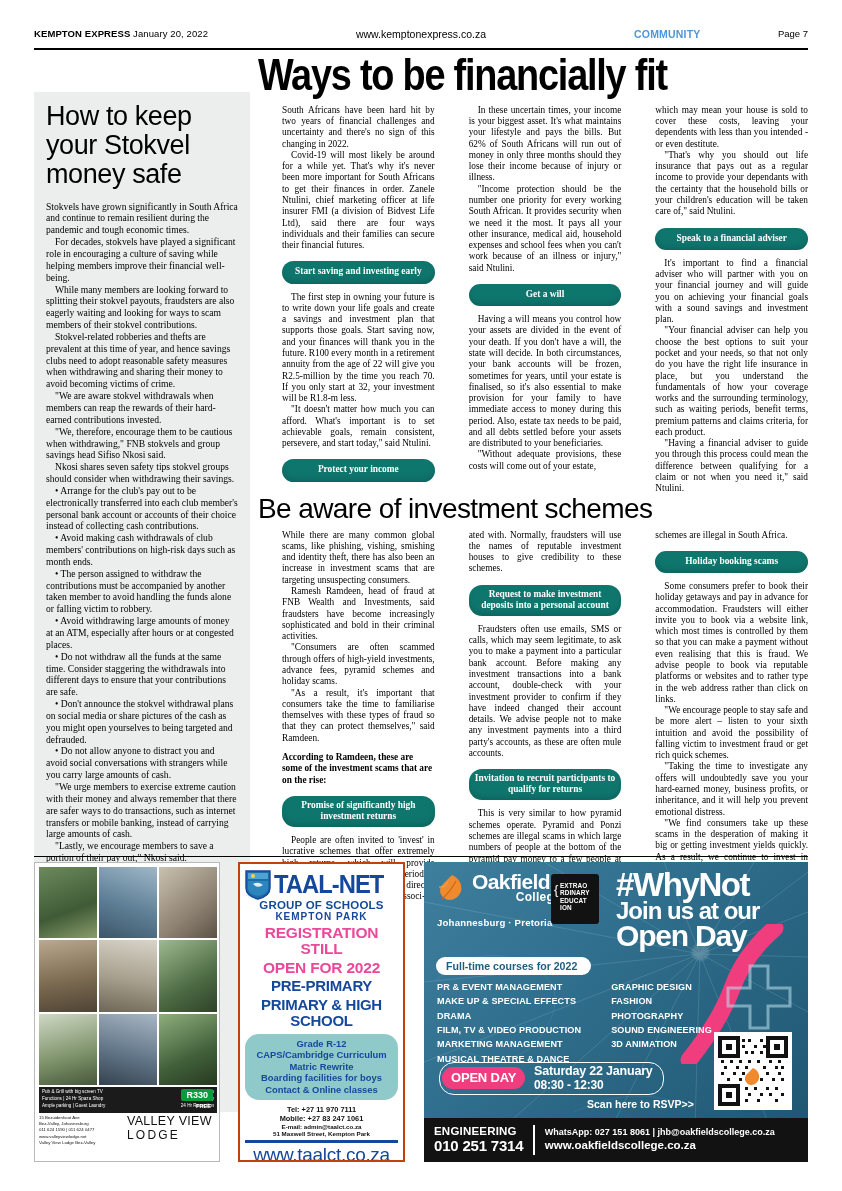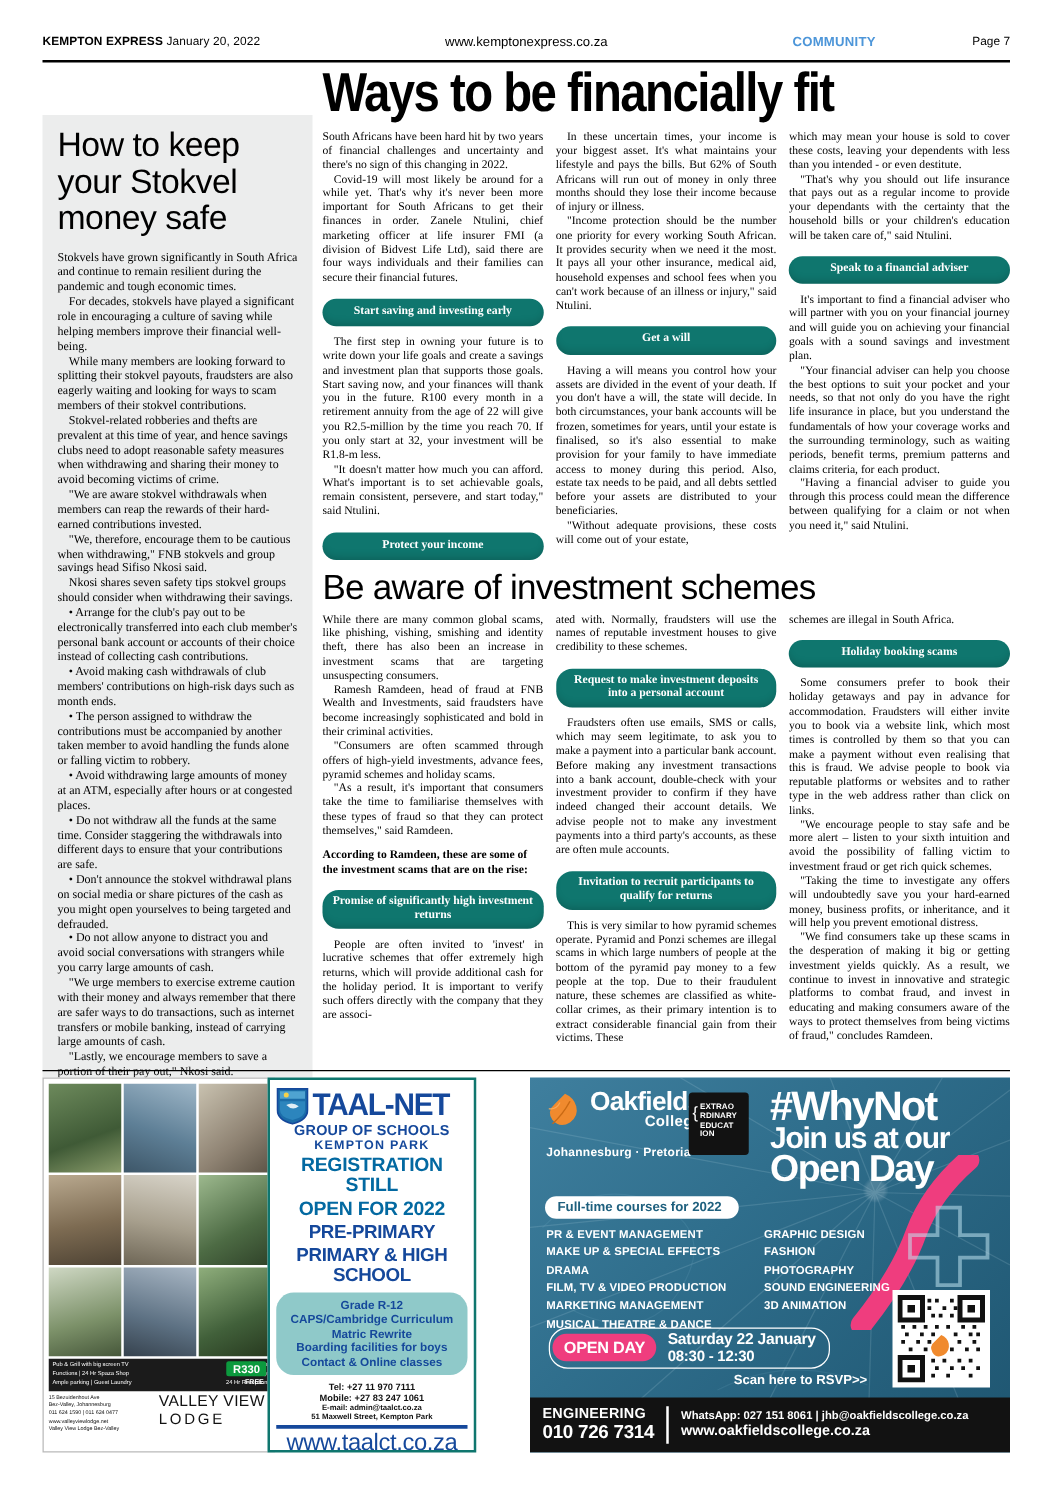--- a/index.html
+++ b/index.html
@@ -54,21 +54,21 @@
     transform: scaleX(0.86); transform-origin: left center;
     white-space: nowrap; margin: 0 0 9px 0;
   }
   .head2 {
     font-family: "Liberation Sans", sans-serif;
     font-weight: 400; font-size: 28px; line-height: 1;
     letter-spacing: -0.6px; margin: 0 0 7px 0; white-space: nowrap;
   }
 
   .cols3 { display: flex; gap: 10px; }
-  .col { width: 176.6px; }
+  .col { width: 176.6px; margin-left: 24px; }
   .col p {
     margin: 0; font-size: 9.3px; line-height: 1.215;
     text-align: justify; font-family: "Liberation Serif", serif;
   }
   .col p.ind { text-indent: 9px; }
   .col p.first { text-indent: 0; }
   .col p.bold { font-weight: 700; text-align: left; }
 
   .pill {
     background: #0f766e;
@@ -100,29 +100,29 @@
   .vv-strip { position: absolute; left: 4px; top: 224px; width: 178px; height: 26px; background: #1b1b1b; color: #fff; font-family: "Liberation Sans", sans-serif; font-size: 4.6px; padding: 2px 3px; line-height: 1.5; }
   .vv-strip .row { display: flex; justify-content: space-between; }
   .vv-badge { position: absolute; right: 6px; top: 226px; background: #0c9a3e; color: #fff; font-family: "Liberation Sans", sans-serif; font-weight: 700; font-size: 9px; padding: 1px 5px; border-radius: 2px; }
   .vv-free { position: absolute; right: 8px; top: 240px; color: #fff; font-family: "Liberation Sans", sans-serif; font-weight: 700; font-size: 5.6px; }
   .vv-addr { position: absolute; left: 4px; top: 252px; width: 86px; font-family: "Liberation Sans", sans-serif; font-size: 4.3px; line-height: 1.45; color: #111; }
   .vv-name { position: absolute; left: 92px; top: 252px; width: 92px; font-family: "Liberation Sans", sans-serif; font-size: 12.5px; font-weight: 400; line-height: 1.1; letter-spacing: .3px; color: #111; }
   .vv-name span { display: block; letter-spacing: 2.2px; font-size: 12px; }
 
   
   .ad-taal {
-    position: absolute; left: 180px; top: 0; width: 167px; height: 300px;
-    background: #fff; border: 2px solid #0f766e; overflow: hidden; padding: 5px;
+    position: absolute; left: 204px; top: 0; width: 167px; height: 300px;
+    background: #fff; border: 2px solid #c2410c; overflow: hidden; padding: 5px;
   }
   .taal-top { display: flex; align-items: center; gap: 3px; }
   .taal-shield { width: 26px; height: 31px; flex: none; }
   .taal-wordmark { font-family: "Liberation Sans", sans-serif; font-weight: 700; font-size: 25px; color: #15489b; letter-spacing: -1px; line-height: .9; transform: scaleX(.95); transform-origin: left; }
   .taal-sub1 { font-family: "Liberation Sans", sans-serif; font-weight: 700; font-size: 11.5px; color: #15489b; text-align: center; letter-spacing: .2px; margin-top: -1px; }
   .taal-sub2 { font-family: "Liberation Sans", sans-serif; font-weight: 700; font-size: 10px; color: #15489b; text-align: center; letter-spacing: 1px; }
-  .taal-red { font-family: "Liberation Sans", sans-serif; font-weight: 700; font-size: 15.5px; color: #0369a1; text-align: center; line-height: 1.02; margin-top: 3px; letter-spacing: -.2px; }
+  .taal-red { font-family: "Liberation Sans", sans-serif; font-weight: 700; font-size: 15.5px; color: #ec4899; text-align: center; line-height: 1.02; margin-top: 3px; letter-spacing: -.2px; }
   .taal-blue { font-family: "Liberation Sans", sans-serif; font-weight: 700; font-size: 15px; color: #15489b; text-align: center; line-height: 1.05; margin-top: 3px; letter-spacing: -.3px; }
   .taal-box { margin-top: 5px; background: #8fc9c9; border-radius: 14px; padding: 4px 3px 5px; }
   .taal-box div { font-family: "Liberation Sans", sans-serif; font-weight: 700; font-size: 9.4px; color: #15489b; text-align: center; line-height: 1.22; }
   .taal-contact { margin-top: 5px; text-align: center; font-family: "Liberation Sans", sans-serif; font-weight: 700; color: #111; }
   .taal-contact .l1 { font-size: 7.4px; }
   .taal-contact .l2 { font-size: 7.4px; }
   .taal-contact .l3 { font-size: 6.2px; }
   .taal-contact .l4 { font-size: 6.2px; }
   .taal-bar { margin-top: 3px; height: 3px; background: #15489b; }
   .taal-url { font-family: "Liberation Sans", sans-serif; font-weight: 400; font-size: 19px; color: #15489b; text-align: center; letter-spacing: -.3px; margin-top: 1px; }
@@ -487,21 +487,21 @@
               <rect x="39" y="63" width="3" height="3"></rect>
               <rect x="57" y="63" width="3" height="3"></rect>
           </g>
           <path d="M35 32 q5 2 6 7 q1 6 -4 9 q-6 3 -9 -2 q-3 -5 2 -9 Z" fill="#f08a2e"></path>
         </svg>
       </div>
 
       <div class="oak-footer">
         <div class="oak-f-left">
           <div class="c">ENGINEERING</div>
-          <div class="n">010 726 7314</div>
+          <div class="n">010 251 7314</div>
         </div>
         <div class="oak-f-div"></div>
         <div class="oak-f-right">
           <div class="a">WhatsApp: 027 151 8061 | jhb@oakfieldscollege.co.za</div>
           <div class="b">www.oakfieldscollege.co.za</div>
         </div>
       </div>
     </div>
   </div>
 </div>

